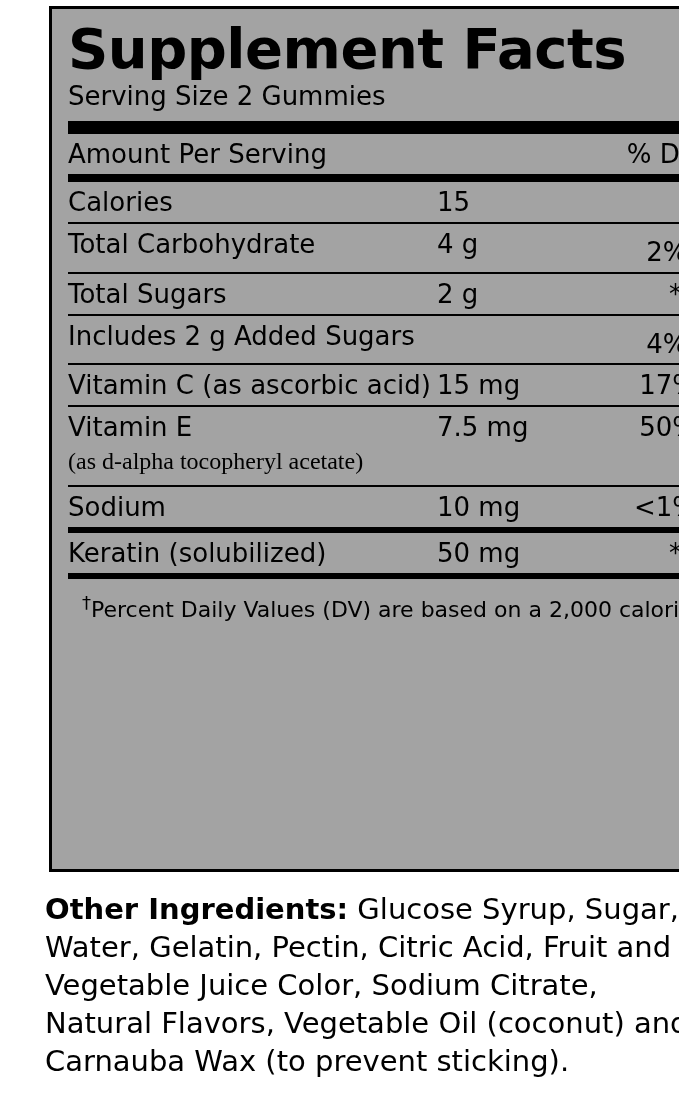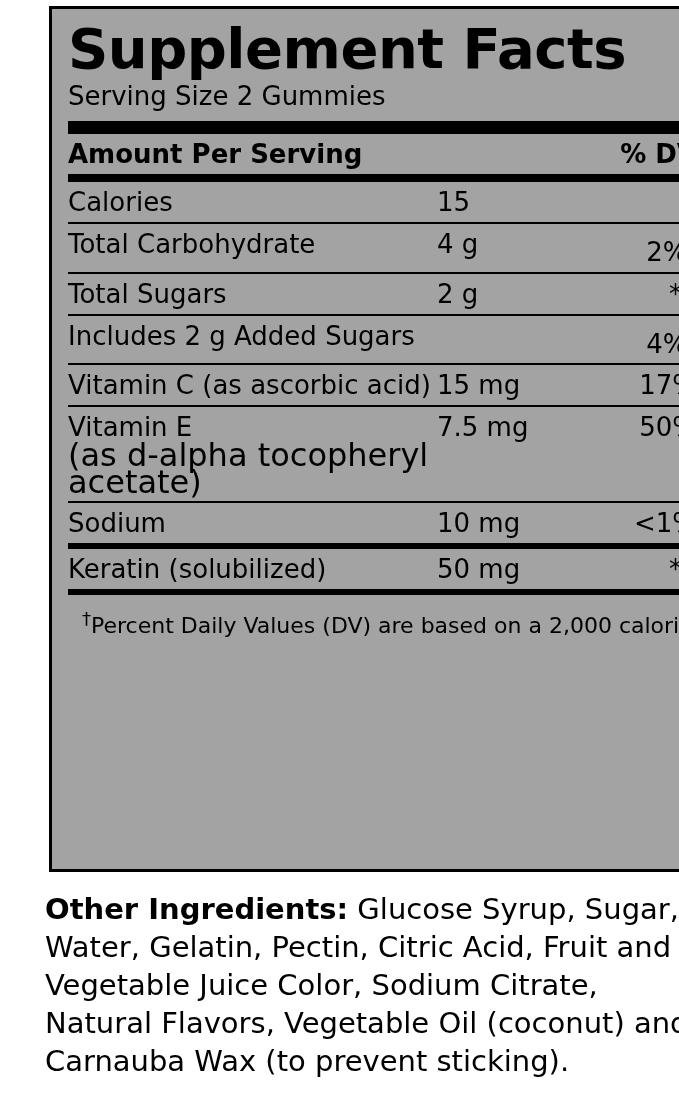--- a/index.html
+++ b/index.html
@@ -86,30 +86,31 @@
     white-space: nowrap;
     width: 150px;
   }
   td.dv {
     text-align: right;
     white-space: nowrap;
     width: 110px;
   }
   .hdr td {
     font-size: 27px;
-    font-weight: bold;
+    font-weight: normal;
     padding-bottom: 6px;
     border-bottom: none;
   }
   .indent1 { padding-left: 20px; }
   .indent2 { padding-left: 46px; }
   .sub {
     display: block;
-    font-size: 32px;
-    line-height: 27px;
+    font-size: 24px;
+    line-height: 38px;
+    font-family: Liberation Serif, serif;
   }
   .dagger { font-size: 19px; vertical-align: super; }
   .stars { letter-spacing: 1px; }
 
   .footnotes {
     padding: 10px 10px 0 14px;
     font-size: 22px;
     line-height: 27px;
   }
   .footnotes .fn {

